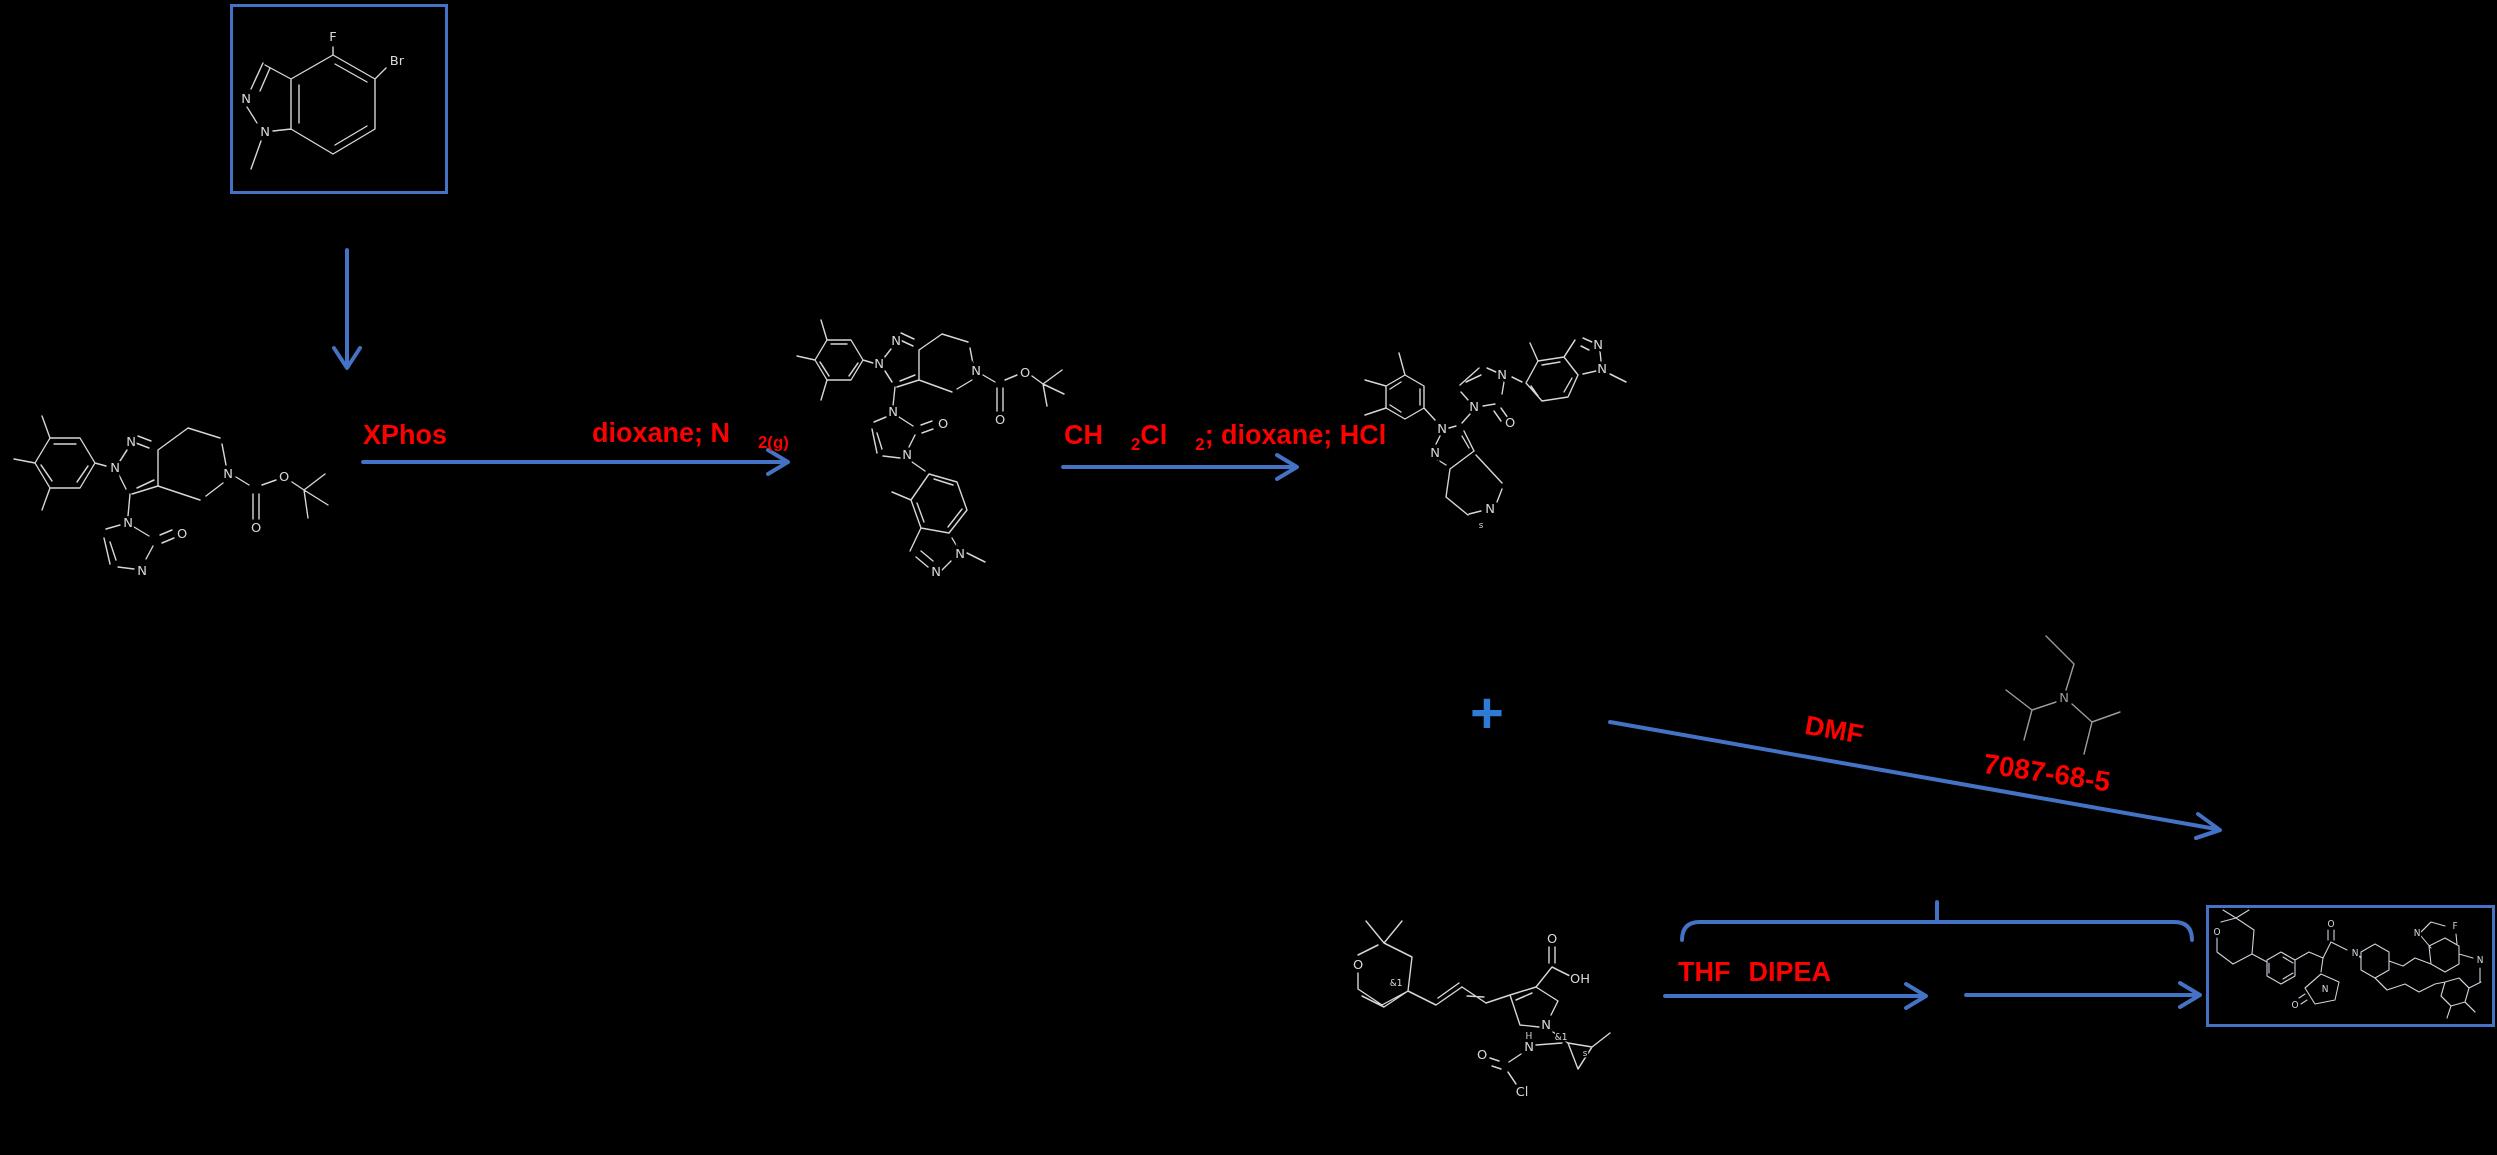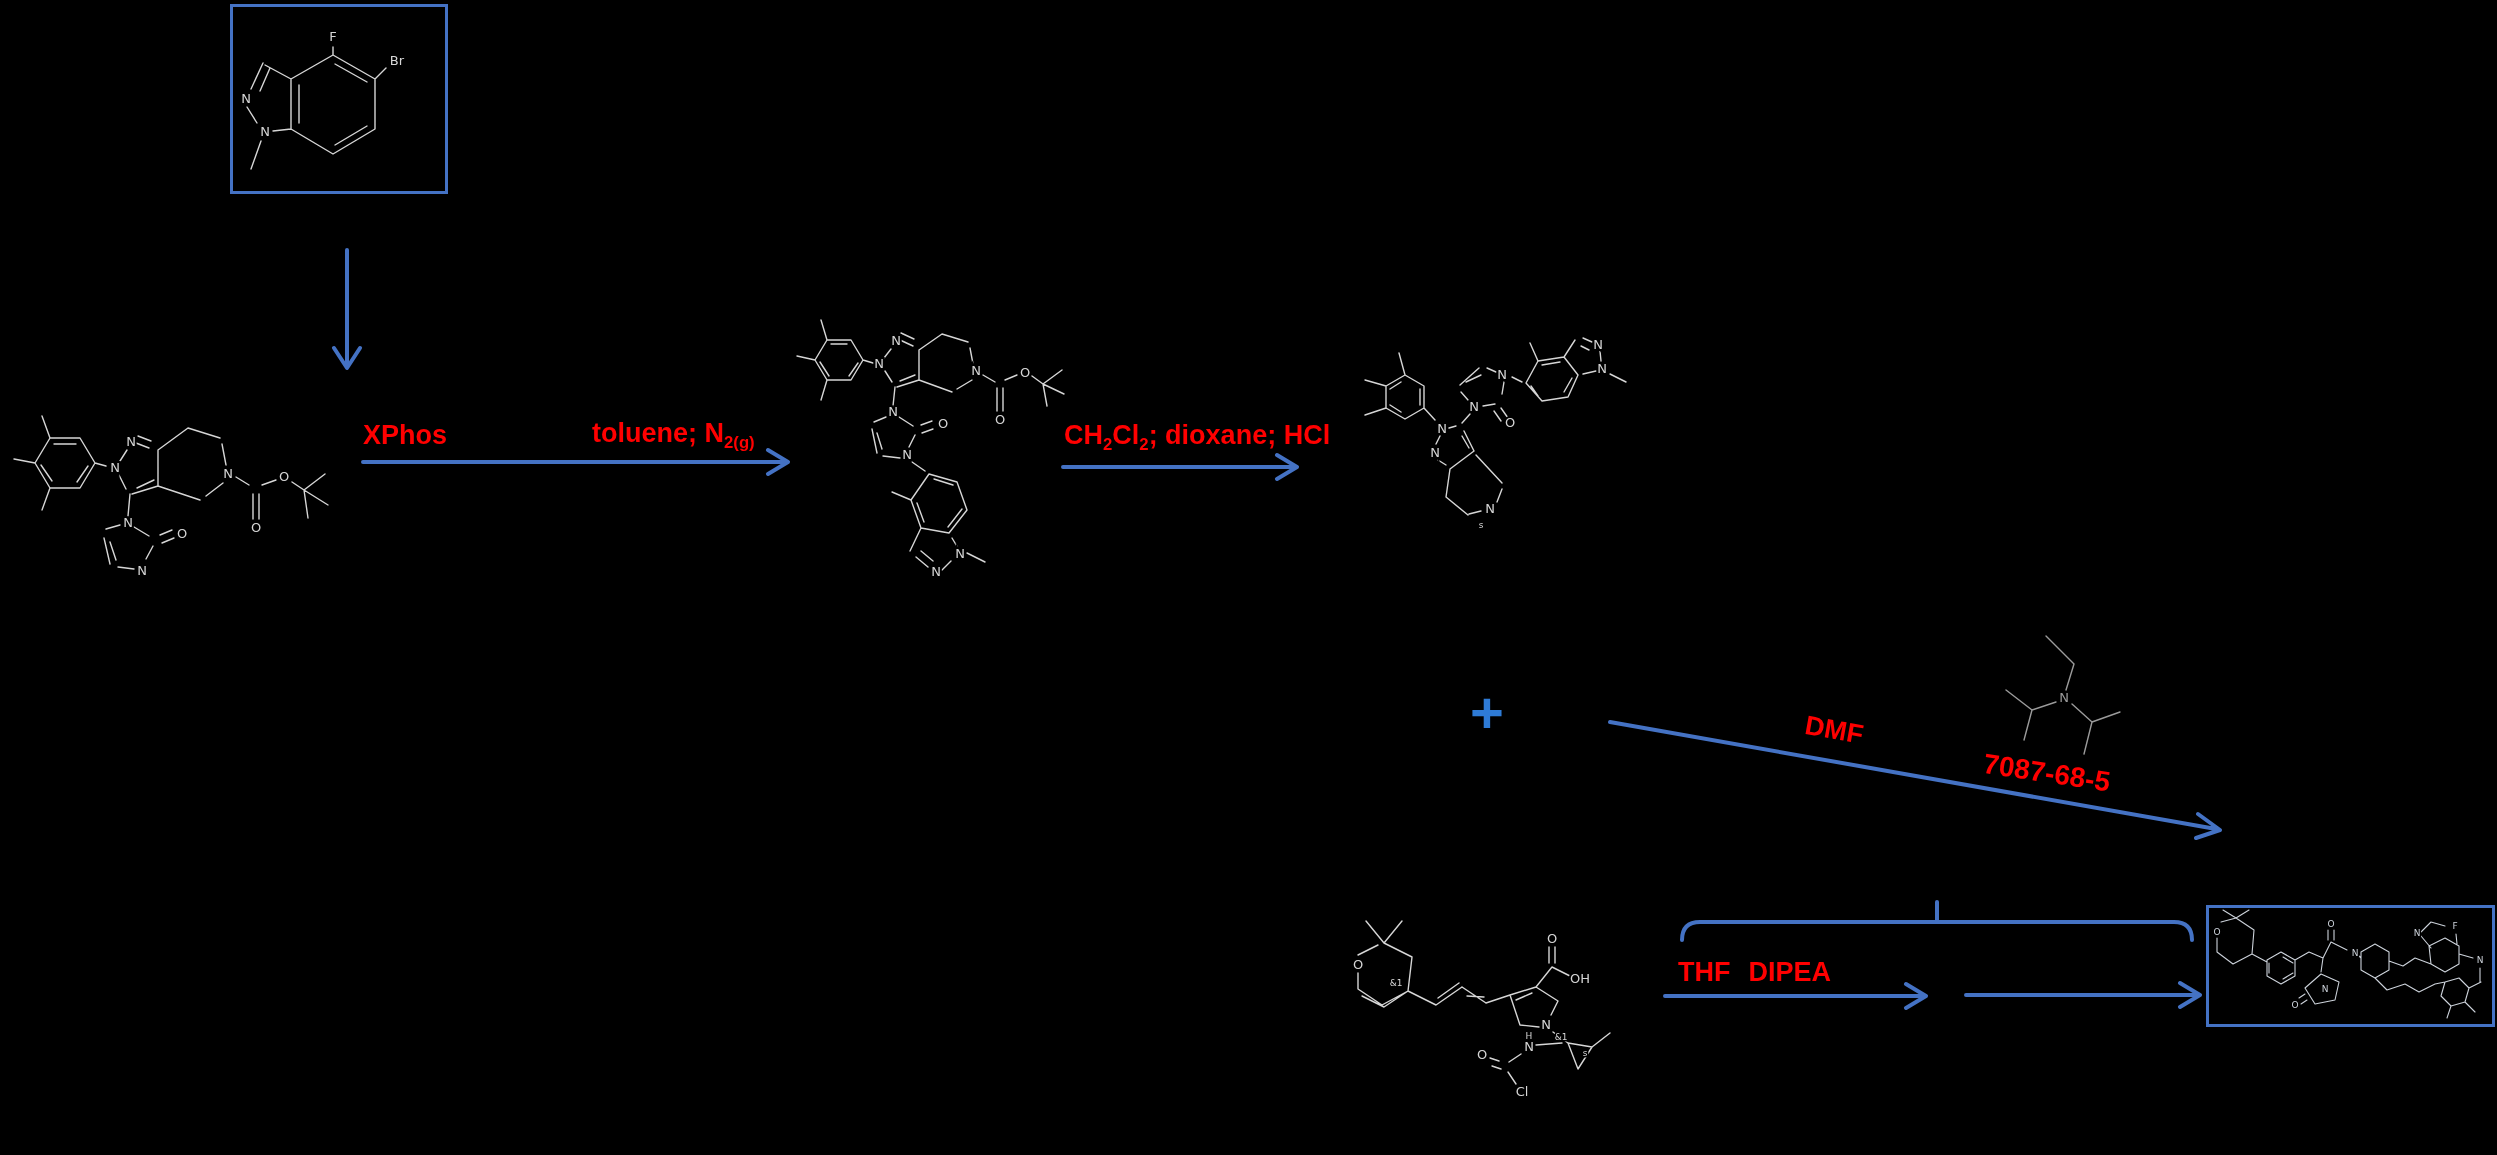--- a/index.html
+++ b/index.html
@@ -1,21 +1,21 @@
 <!DOCTYPE html>
 <html><head>
 <meta charset="utf-8">
 <style>
   html,body{margin:0;padding:0;background:#000;}
   #canvas{position:relative;width:2497px;height:1155px;background:#000;overflow:hidden;
           font-family:"Liberation Sans",sans-serif;}
   .abs{position:absolute;}
   .lbl{position:absolute;color:#f00;font-weight:bold;font-size:27px;white-space:nowrap;
        font-family:"Liberation Sans",sans-serif;}
-  .lbl sub{font-size:0.62em;}
+  .lbl sub{font-size:0.62em;margin-left:28px;}
   .rot10{transform:rotate(10deg);transform-origin:left top;}
   .rot8{transform:rotate(8.5deg);transform-origin:left top;}
   .box{position:absolute;border:3px solid #4472c4;box-sizing:border-box;}
   svg{overflow:visible;display:block;}
   .struct path{fill:none;stroke:#d6d6d6;stroke-width:1.4;stroke-linecap:round;stroke-linejoin:round;}
   .struct text{fill:#d6d6d6;font-size:13px;text-anchor:middle;paint-order:stroke;stroke:#000;
                stroke-width:4px;font-family:"DejaVu Sans",sans-serif;}
   .struct text.sm{font-size:9px;stroke-width:3px;}
   .gray path{stroke:#9b9b9b;}
   .gray text{fill:#9b9b9b;}
@@ -78,21 +78,21 @@
     <text x="121" y="68">N</text>
     <text x="218" y="100">N</text>
     <text x="246" y="154">O</text>
     <text x="274" y="103">O</text>
     <text x="118" y="149">N</text>
     <text x="172" y="160">O</text>
     <text x="132" y="197">N</text>
   </svg>
 
   <div class="lbl" style="left:363px;top:420px">XPhos</div>
-  <div class="lbl" style="left:592px;top:418px"><span>toluene; N</span><sub>2(g)</sub></div>
+  <div class="lbl" style="left:592px;top:418px"><span>dioxane; N</span><sub>2(g)</sub></div>
 
   <svg class="struct abs" style="left:795px;top:292px" width="265" height="292" viewBox="0 0 265 292">
     <path d="
       M68,68 L56,48 L32,48 L20,68 L32,88 L56,88 Z
       M52,52 L36,52 M25,70 L34,84 M54,84 L63,71
       M32,48 L26,28 M20,68 L2,64 M32,88 L26,108
       M68,68 L78,71
       M89,66 L96,57 M105,48 L118,54 M106,41 L119,47
       M124,58 L124,88
       M124,58 L147,42 L173,50 M175,56 L178,72

